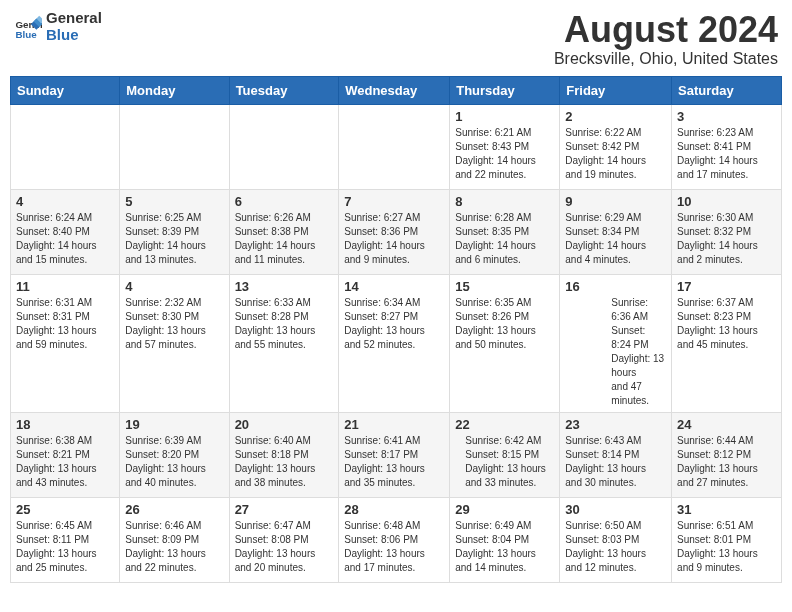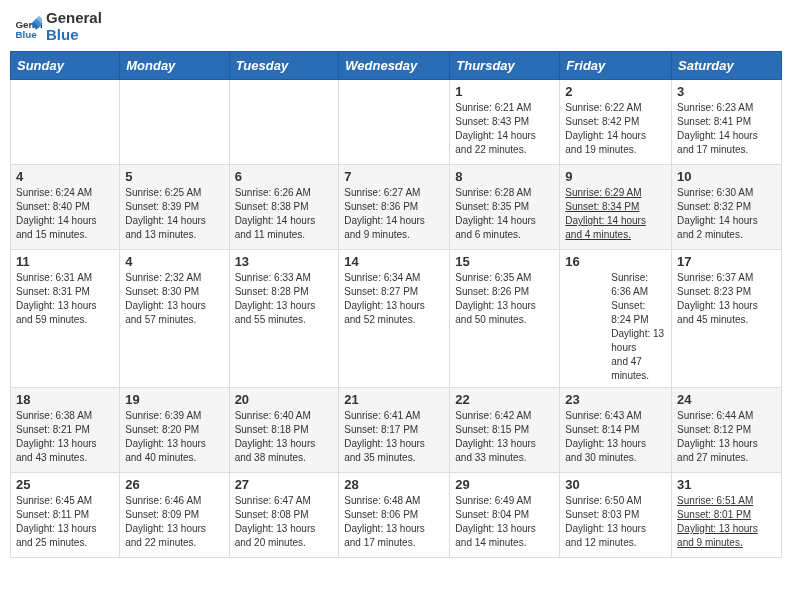--- a/index.html
+++ b/index.html
@@ -45,21 +45,20 @@
       border: 1px solid #ccc;
     }
     .calendar th {
       background-color: #2a6db5;
       color: #fff;
       text-align: left;
       padding: 6px 6px;
       font-size: 13px;
       font-weight: bold;
       border: 1px solid #1a5da5;
-      font-style: italic;
     }
     .calendar td {
       border: 1px solid #ddd;
       vertical-align: top;
       padding: 4px 5px;
       width: 113px;
       height: 85px;
       font-size: 10.5px;
       color: #333;
       background: #fff;
@@ -115,20 +114,22 @@
       <polygon points="36,4 44,12 36,20 28,12" fill="#4a9ad4" opacity="0.7"></polygon>
     </svg>
     <div>
       <div style="display:flex;flex-direction:column;line-height:1.1;">
         <span style="font-size:15px;font-weight:bold;color:#333;">General</span>
         <span style="font-size:15px;font-weight:bold;color:#2a6db5;">Blue</span>
       </div>
     </div>
   </div>
   <div class="title-area">
+    <div class="main-title">August 2024</div>
+    <div class="subtitle">Brecksville, Ohio, United States</div>
   </div>
 </div>
 
 <table class="calendar">
   <thead>
     <tr>
     <th>Sunday</th>
         <th>Monday</th>
         <th>Tuesday</th>
         <th>Wednesday</th>
@@ -196,21 +197,21 @@
         </td>
         <td>
           <span class="day-number">8</span>
           <div class="day-info" style="white-space: pre-line;">Sunrise: 6:28 AM
 Sunset: 8:35 PM
 Daylight: 14 hours
 and 6 minutes.</div>
         </td>
         <td>
           <span class="day-number">9</span>
-          <div class="day-info" style="white-space: pre-line; text-decoration: underline;">Sunrise: 6:29 AM
+          <div class="day-info" style="white-space: pre-line;">Sunrise: 6:29 AM
 Sunset: 8:34 PM
 Daylight: 14 hours
 and 4 minutes.</div>
         </td>
         <td>
           <span class="day-number">10</span>
           <div class="day-info" style="white-space: pre-line;">Sunrise: 6:30 AM
 Sunset: 8:32 PM
 Daylight: 14 hours
 and 2 minutes.</div>
@@ -291,21 +292,21 @@
         </td>
         <td>
           <span class="day-number">21</span>
           <div class="day-info" style="white-space: pre-line;">Sunrise: 6:41 AM
 Sunset: 8:17 PM
 Daylight: 13 hours
 and 35 minutes.</div>
         </td>
         <td>
           <span class="day-number">22</span>
-          <div class="day-info" style="white-space: pre-line;">Sunrise: 6:42 AM
+          <div class="day-info" style="white-space: pre-line; margin-left: 10px;">Sunrise: 6:42 AM
 Sunset: 8:15 PM
 Daylight: 13 hours
 and 33 minutes.</div>
         </td>
         <td>
           <span class="day-number">23</span>
           <div class="day-info" style="white-space: pre-line;">Sunrise: 6:43 AM
 Sunset: 8:14 PM
 Daylight: 13 hours
 and 30 minutes.</div>
@@ -356,21 +357,21 @@
         </td>
         <td>
           <span class="day-number">30</span>
           <div class="day-info" style="white-space: pre-line;">Sunrise: 6:50 AM
 Sunset: 8:03 PM
 Daylight: 13 hours
 and 12 minutes.</div>
         </td>
         <td>
           <span class="day-number">31</span>
-          <div class="day-info" style="white-space: pre-line; text-decoration: underline;">Sunrise: 6:51 AM
+          <div class="day-info" style="white-space: pre-line;">Sunrise: 6:51 AM
 Sunset: 8:01 PM
 Daylight: 13 hours
 and 9 minutes.</div>
         </td>
       </tr>
     </tbody>
 </table>
 
 <div class="footer">
   <div class="legend-box">

